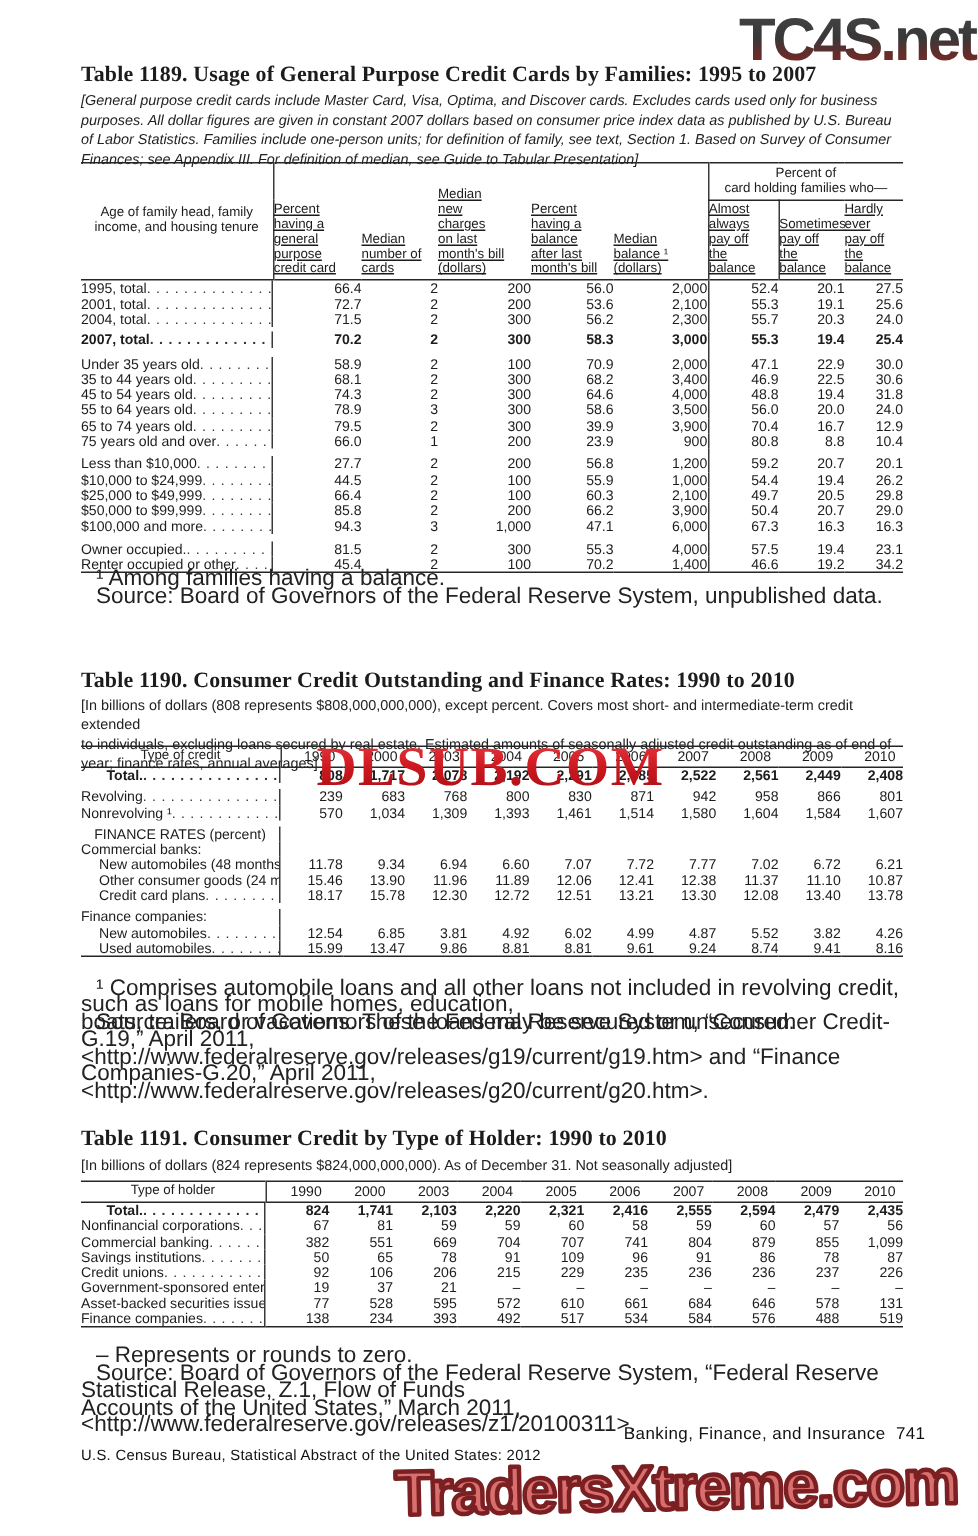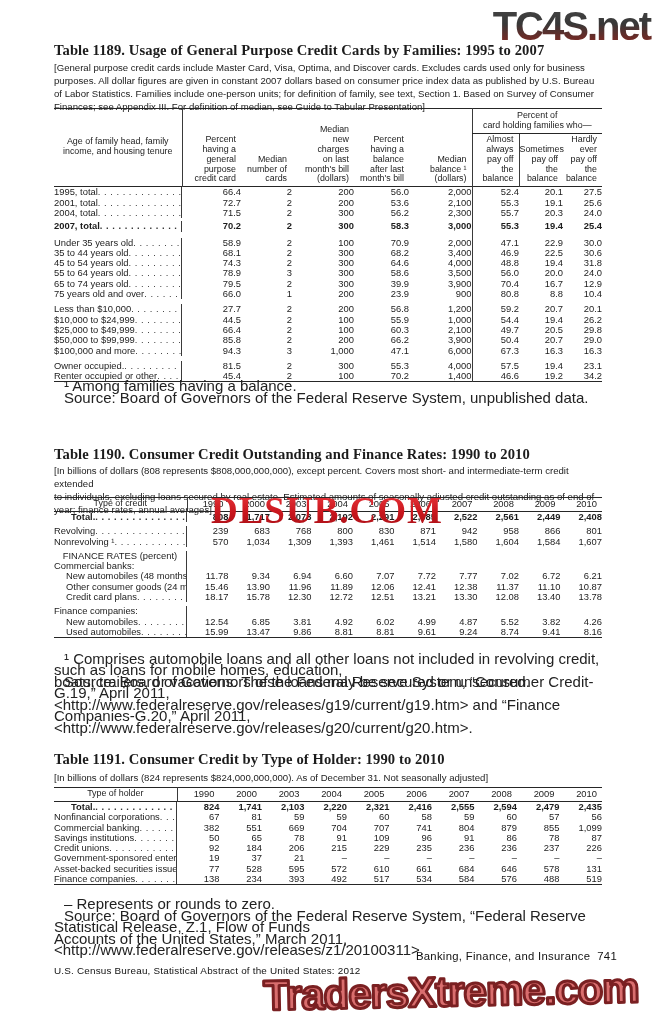--- a/index.html
+++ b/index.html
@@ -10,21 +10,21 @@
            font-size:14.6px;letter-spacing:.1px;white-space:nowrap;margin:0;}
   .note{font-size:9.6px;line-height:12.9px;white-space:pre-line;margin:0;position:absolute;width:552px;color:#222;}
   .fn{font-size:15px;line-height:11.4px;white-space:pre-line;margin:0;position:absolute;width:552px;
       text-indent:10px;color:#222;}
   table.t{border-collapse:collapse;table-layout:fixed;width:548px;position:absolute;
           border-top:1.5px solid #262626;border-bottom:1.5px solid #262626;font-size:9.4px;}
   table.t th{font-weight:normal;font-size:8.9px;line-height:9.9px;white-space:pre-line;padding:1px 0 2px 0;}
   table.t td{padding:0;height:10.3px;line-height:10.3px;overflow:hidden;}
   table.t thead{border-bottom:1px solid #262626;}
   .stub-h{text-align:center;vertical-align:middle;}
-  .col-h{text-align:right;vertical-align:bottom;padding-right:5px !important;}
+  .col-h{text-align:left;vertical-align:bottom;padding-right:5px !important;text-decoration:underline;}
   .grp-h{text-align:center;vertical-align:top;border-bottom:1px solid #262626;padding-top:2px !important;}
   .year-h{text-align:right;vertical-align:middle;padding-right:5px !important;font-size:9.4px !important;}
   td.stub{display:flex;align-items:baseline;padding-left:5px;}
   td.stub .lbl{white-space:nowrap;text-align:right;}
   td.stub .leader{flex:1;overflow:hidden;white-space:nowrap;color:#333;}
   td.stub .leader::after{content:" . . . . . . . . . . . . . . . . . . . . . . . . . . . . . . . . . . . . . . . . . . . .";letter-spacing:.5px;}
   td.num{text-align:right;padding-right:6px;}
   tr.bold td{font-weight:bold;}
   tr.sp td{height:auto;line-height:0;}
   td.ctr{display:block;text-align:center;padding-left:0;}
@@ -54,21 +54,21 @@
         <stop offset="78%" stop-color="#6e2b27"></stop>
         <stop offset="100%" stop-color="#8a382f"></stop>
       </linearGradient>
     </defs>
     <text x="202" y="38" text-anchor="end" font-family="Liberation Sans, DejaVu Sans, sans-serif" font-weight="bold" font-size="40" letter-spacing="-2" stroke="#ffffff" stroke-width="6" stroke-linejoin="round" opacity="0.9"></text>
     <text x="202" y="38" text-anchor="end" font-family="Liberation Sans, DejaVu Sans, sans-serif" font-weight="bold" font-size="40" letter-spacing="-2" fill="url(#wmg)">TC4S.net</text>
   </svg>
 
   <div class="sec" style="top:42px;height:360px;">
     <h2 class="t-title">Table 1189. Usage of General Purpose Credit Cards by Families: 1995 to 2007</h2>
-    <p class="note" style="top:20px;">[General purpose credit cards include Master Card, Visa, Optima, and Discover cards. Excludes cards used only for business
+    <p class="note" style="top:20px;font-style:italic;">[General purpose credit cards include Master Card, Visa, Optima, and Discover cards. Excludes cards used only for business
 purposes. All dollar figures are given in constant 2007 dollars based on consumer price index data as published by U.S. Bureau
 of Labor Statistics. Families include one-person units; for definition of family, see text, Section 1. Based on Survey of Consumer
 Finances; see Appendix III. For definition of median, see Guide to Tabular Presentation]</p>
     <table class="t t1189" style="top:66px;">
       <colgroup>
         <col style="width:128px">
           <col style="width:59px">
           <col style="width:51px">
           <col style="width:62px">
         <col style="width:55px">
@@ -738,21 +738,21 @@
             <td class="num">86</td>
             <td class="num">78</td>
             <td class="num">87</td>
           </tr>
           <tr>
             <td class="stub">
               <span class="lbl">Credit unions</span>
               <span class="leader"></span>
             </td>
             <td class="num">92</td>
-            <td class="num">184</td>
+            <td class="num">106</td>
             <td class="num">206</td>
             <td class="num">215</td>
             <td class="num">229</td>
             <td class="num">235</td>
             <td class="num">236</td>
             <td class="num">236</td>
             <td class="num">237</td>
             <td class="num">226</td>
           </tr>
           <tr>

